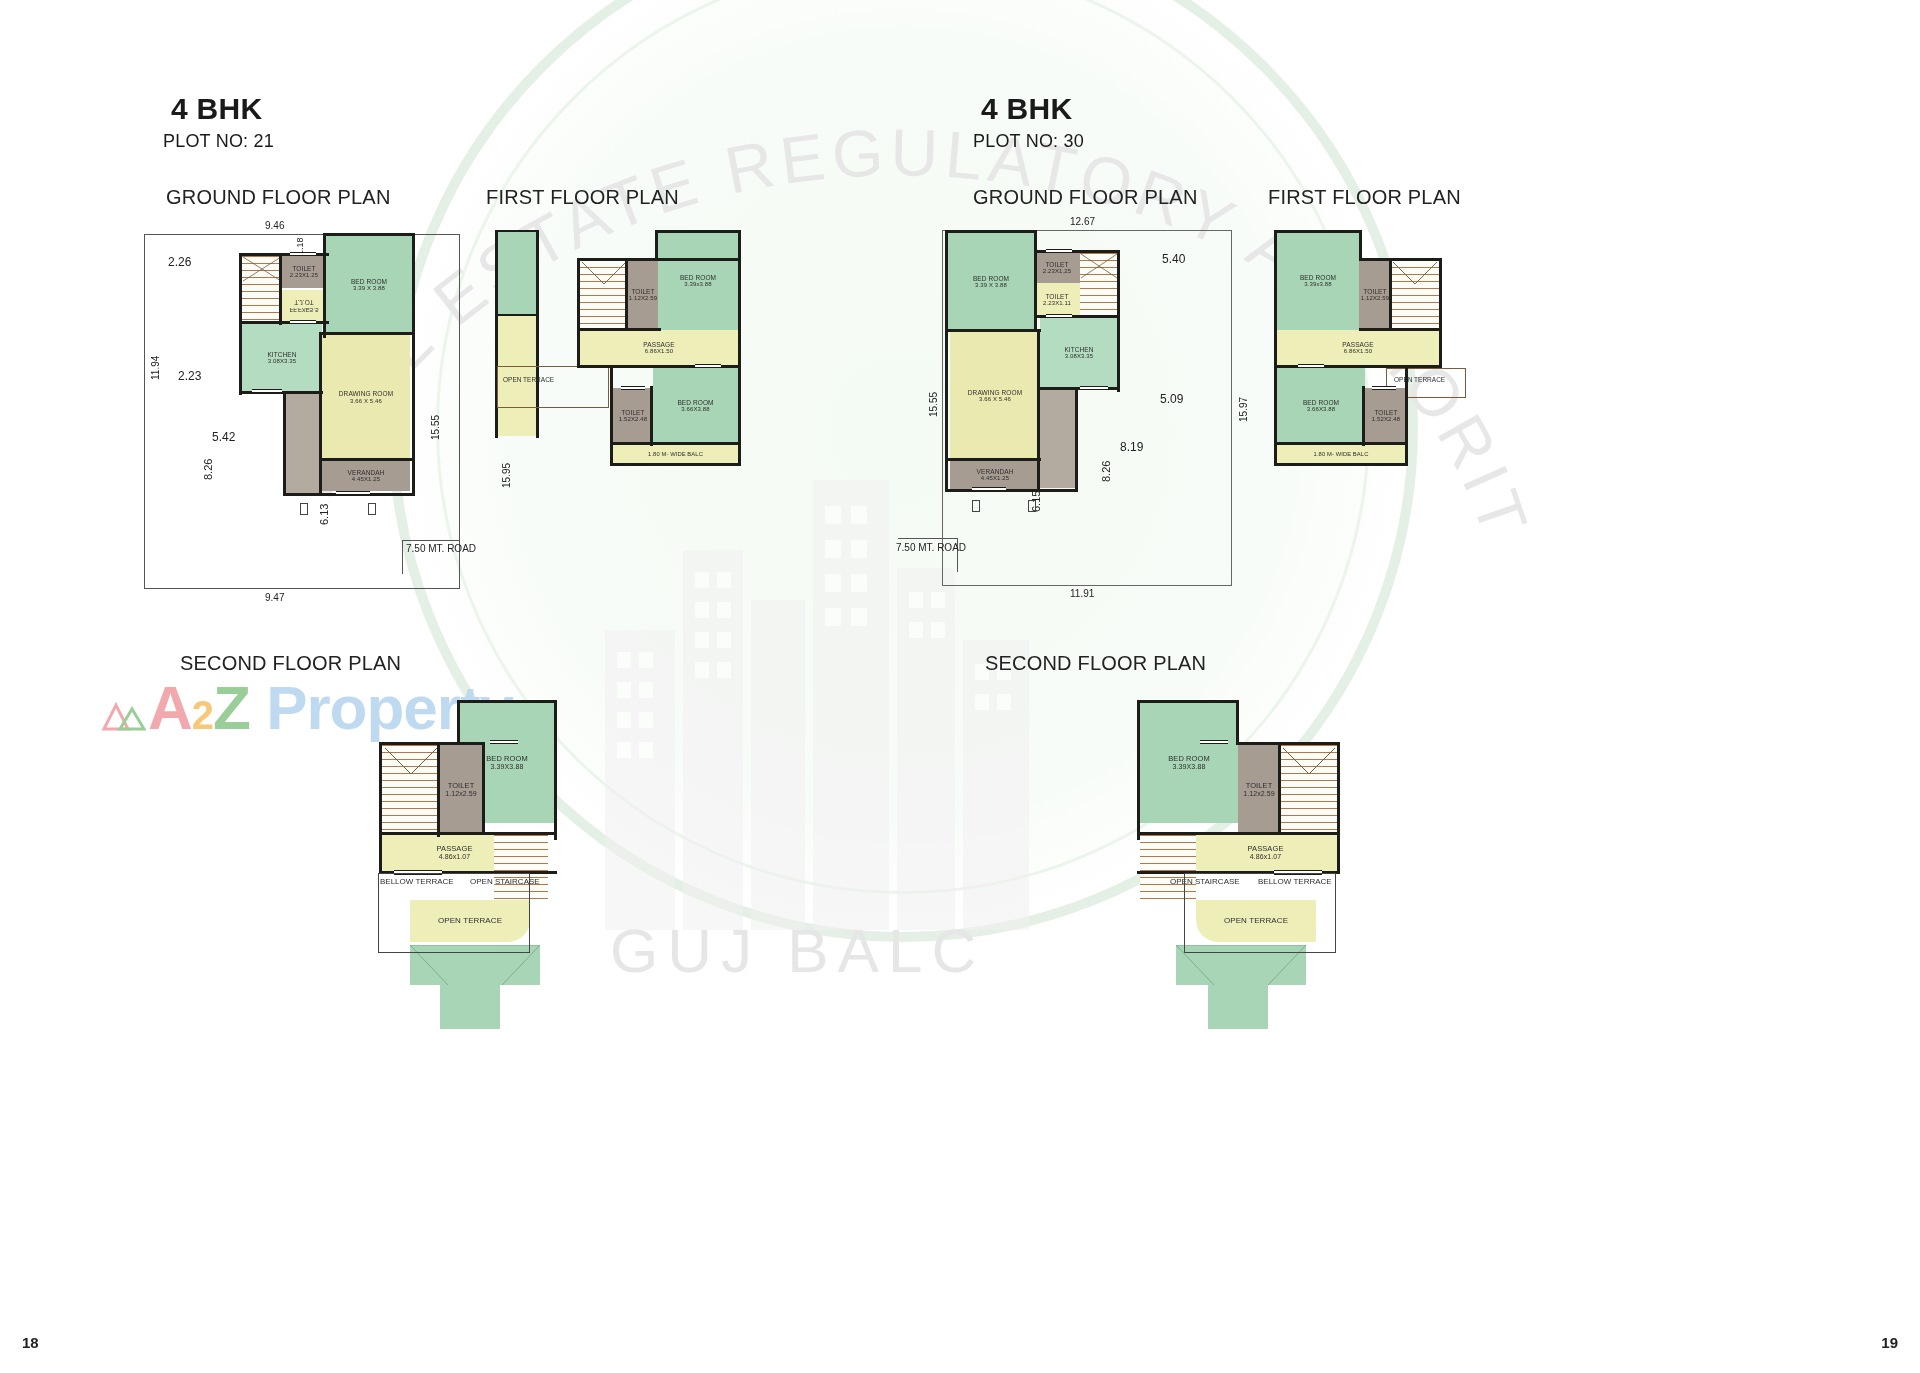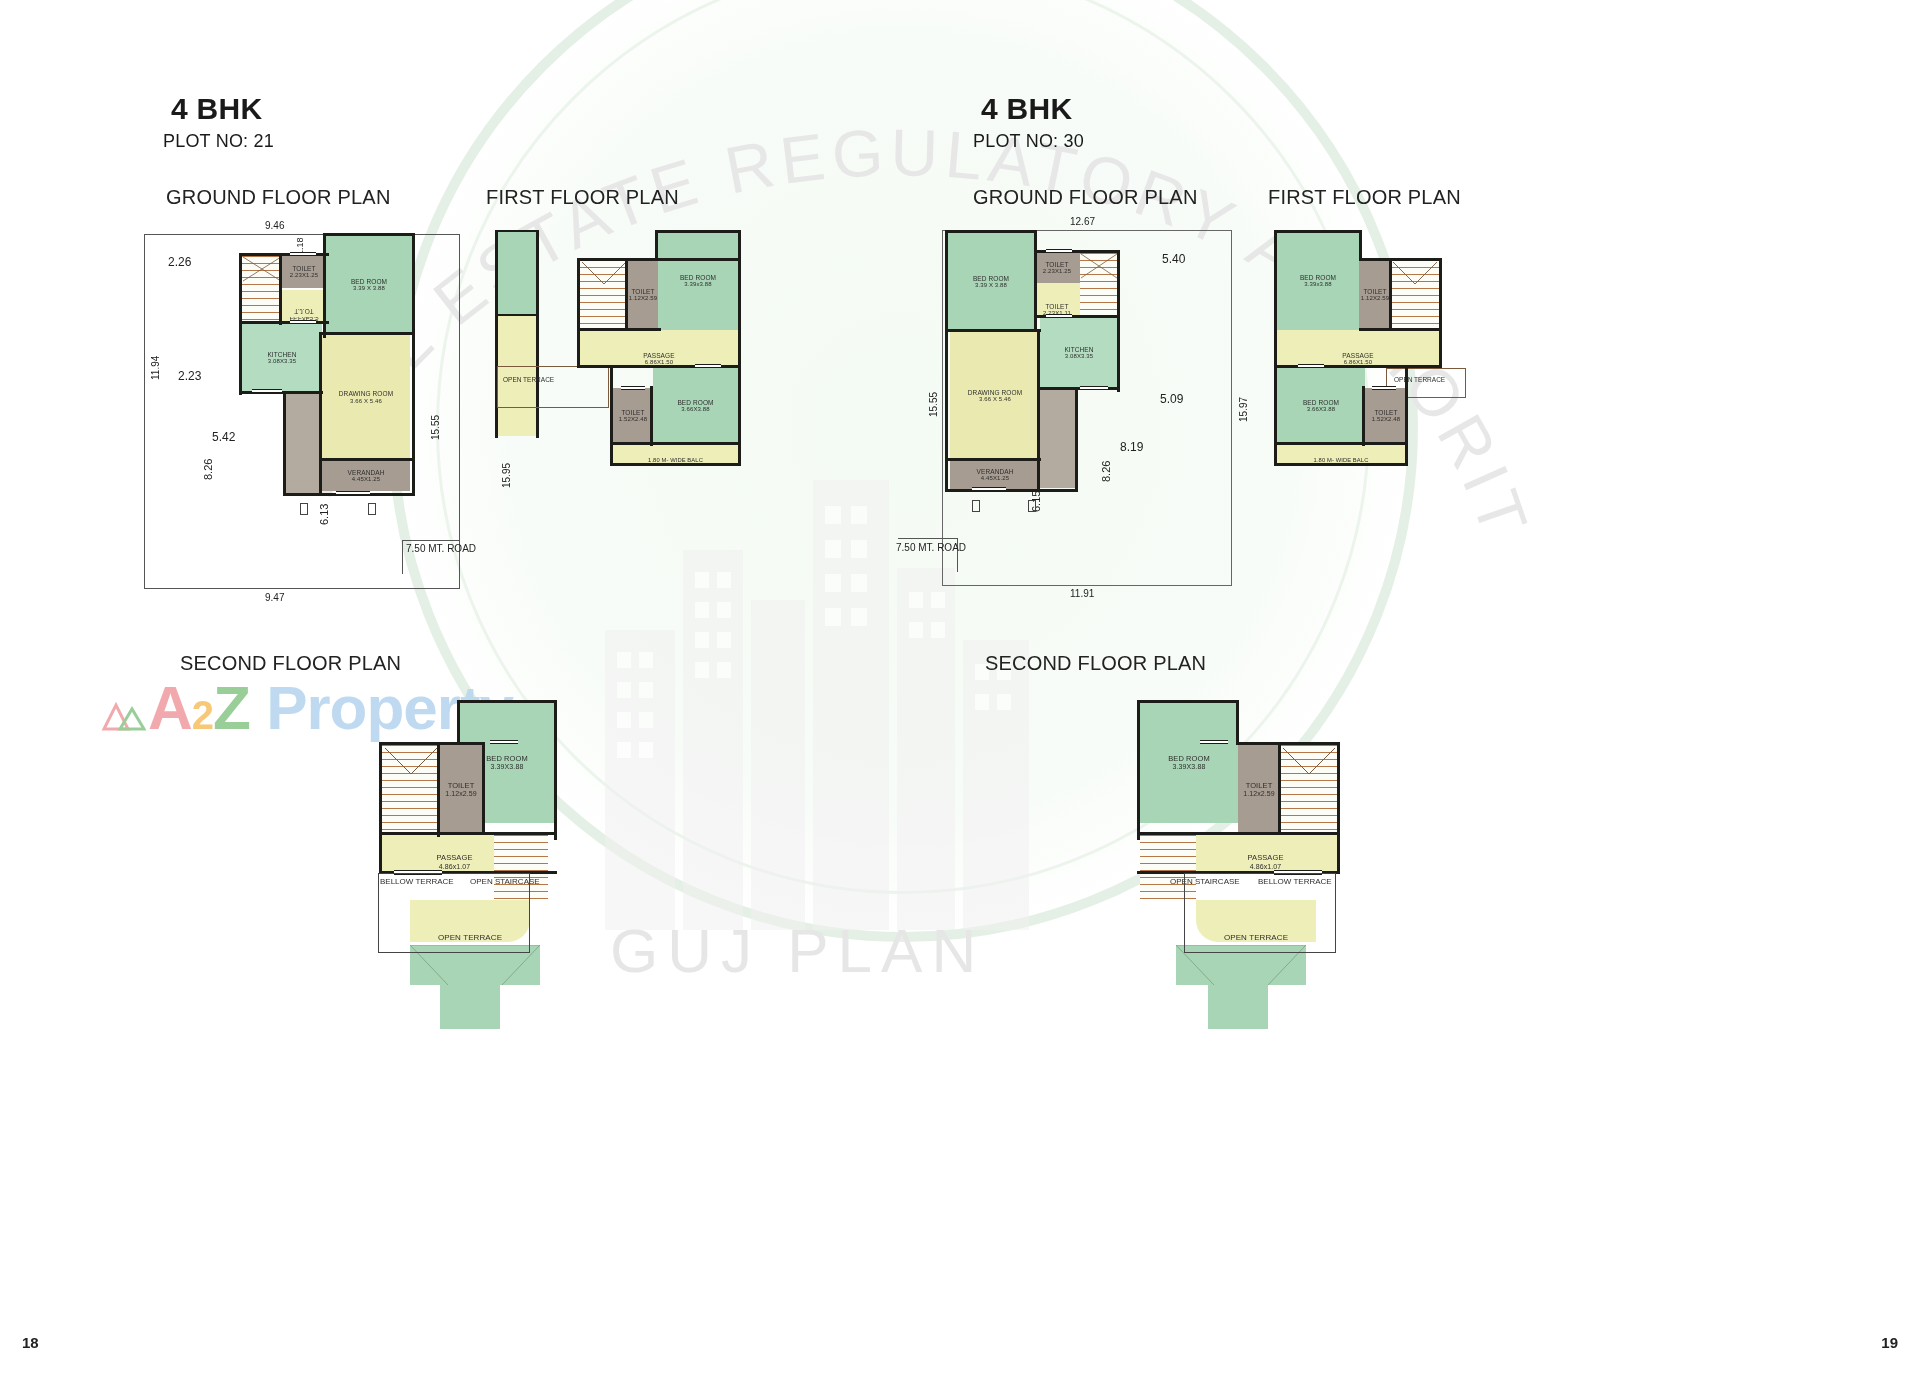--- a/index.html
+++ b/index.html
@@ -90,21 +90,21 @@
     display:flex; flex-direction:column;
     align-items:center; justify-content:center;
     text-align:center; line-height:1.15;
     font-size:6.5px; color:#2e2e2e; letter-spacing:.1px;
     overflow:hidden;
   }
   .room .rn { font-size:6.5px; }
   .room .rd { font-size:6px; }
   .green { background:#a8d5b5; }
   .green2 { background:#b4dcc0; }
-  .cream { background:#eeeeb8;justify-content:flex-end; }
+  .cream { background:#eeeeb8; }
   .cream2 { background:#eaeab0; }
   .grey  { background:#a79c92; }
   .grey2 { background:#b3aaa0; }
 
   .wall { position:absolute; background:#1c1c18; }
   .door { position:absolute; background:#ffffff; border-top:1px solid #1c1c18; border-bottom:1px solid #1c1c18; }
 
   .stair {
     position:absolute; background:#fdfdf7;
     background-image:repeating-linear-gradient(to bottom, #b5764a 0 1px, transparent 1px 7px);
@@ -180,21 +180,21 @@
 
   <div class="wm-arc-text">
     <svg viewBox="0 0 1300 700">
       <defs>
         <path id="arcpath" d="M 60,470 A 600,470 0 0 1 1240,470"></path>
       </defs>
       <text><textPath href="#arcpath" startOffset="4%">REAL ESTATE REGULATORY AUTHORITY</textPath></text>
     </svg>
   </div>
 
-  <div class="wm-guj">GUJ PLAN</div>
+  <div class="wm-guj">GUJ BALC</div>
 
 
   <div class="wm-a2z">
     <span class="wm-a2z-mark">
       <svg viewBox="0 0 46 40" style="width:46px;height:40px;">
         <path d="M4 34 L16 10 L28 34 Z" fill="none" stroke="#f0a0a5" stroke-width="3"></path>
         <path d="M20 34 L32 14 L44 34 Z" fill="none" stroke="#8fc98f" stroke-width="3"></path>
       </svg>
     </span><span class="c-a">A</span><span class="c-2">2</span><span class="c-z">Z</span><span class="c-p">&nbsp;</span><span class="c-rop">Property</span>
   </div>

